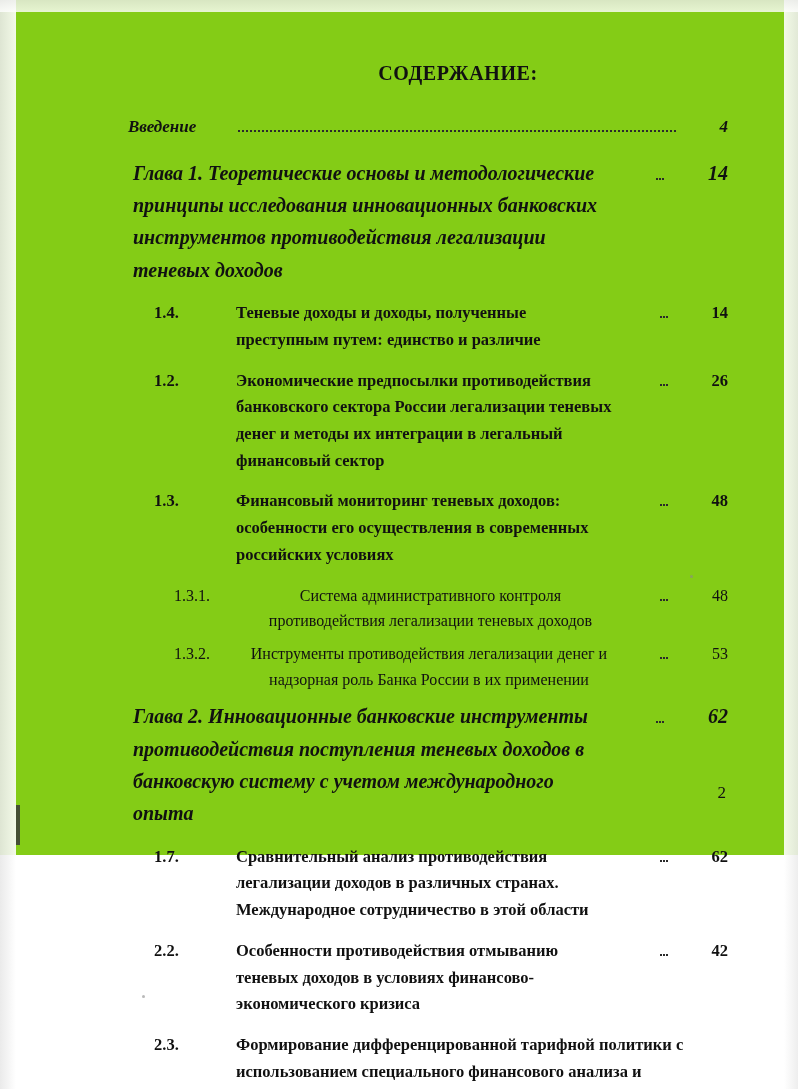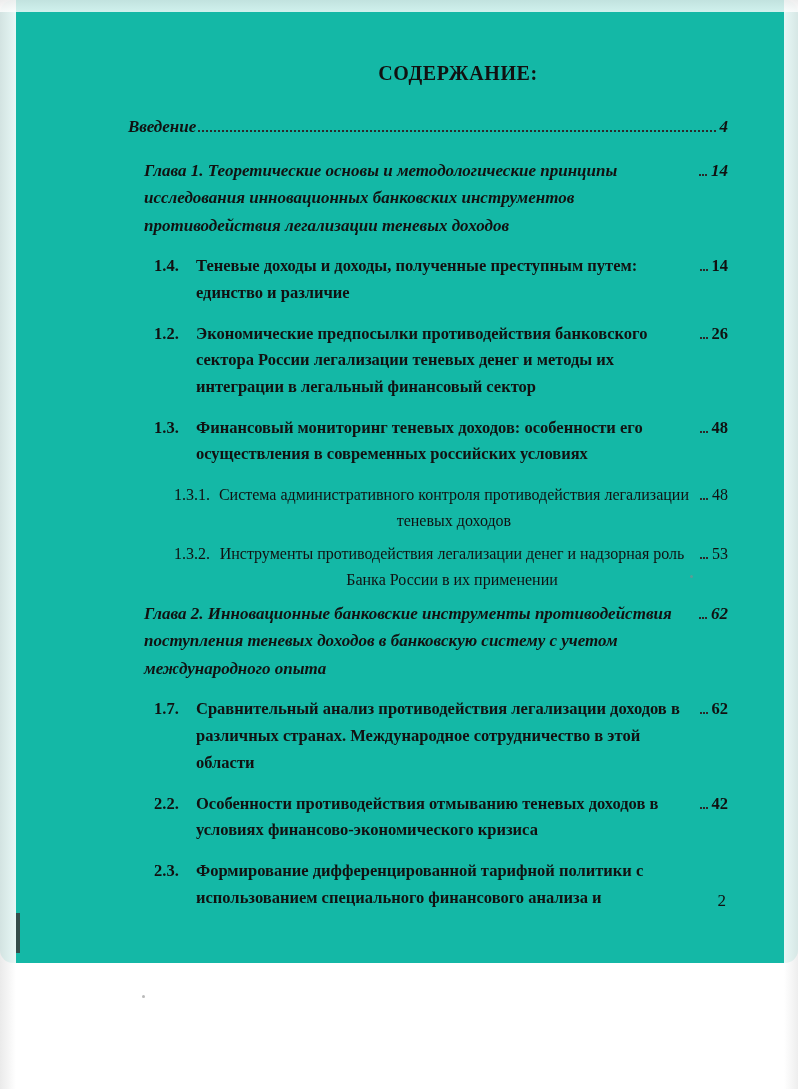--- a/index.html
+++ b/index.html
@@ -12,23 +12,22 @@
     height: 1089px;
     position: relative;
     font-family: "Liberation Serif", "DejaVu Serif", serif;
     color: #111111;
     overflow: hidden;
   }
   .page {
     position: absolute;
     left: 0; top: 0;
     width: 798px;
-    height: 963px;
-    background: #14b8a6;
-    border-radius: 13px;
+    height: 855px;
+    background: #84cc16;
   }
   
   .scan-edge-left {
     position: absolute;
     left: 0; top: 0; width: 16px; height: 1089px;
     background: linear-gradient(to right, #e8e8e8, #ffffff);
     opacity: .9;
   }
   .scan-edge-right {
     position: absolute;
@@ -59,20 +58,21 @@
   .entry {
     display: block;
     margin-bottom: 9px;
     line-height: 1.62;
     font-size: 16.5px;
   }
   .entry .line {
     display: flex;
     align-items: baseline;
     width: 100%;
+    gap: 40px;
   }
   .entry .txt {
     white-space: pre-wrap;
   }
   .entry .dots {
     flex: 1 1 auto;
     border-bottom: 2px dotted #2a2a2a;
     margin: 0 2px 4px 2px;
     min-width: 8px;
     height: 0;
@@ -89,22 +89,22 @@
     font-weight: bold;
     font-size: 17px;
     margin-left: 0;
     margin-bottom: 16px;
   }
   .lvl-intro .pg { font-style: italic; font-weight: bold; }
 
   .lvl-chapter {
     font-style: italic;
     font-weight: bold;
-    font-size: 17px;
-    margin-left: 16px;
+    font-size: 20px;
+    margin-left: 5px;
     margin-bottom: 14px;
   }
   .lvl-chapter .pg { font-style: italic; font-weight: bold; }
 
   .lvl-section {
     font-weight: bold;
     font-size: 16.5px;
     margin-left: 26px;
     width: 574px;
     margin-bottom: 14px;

